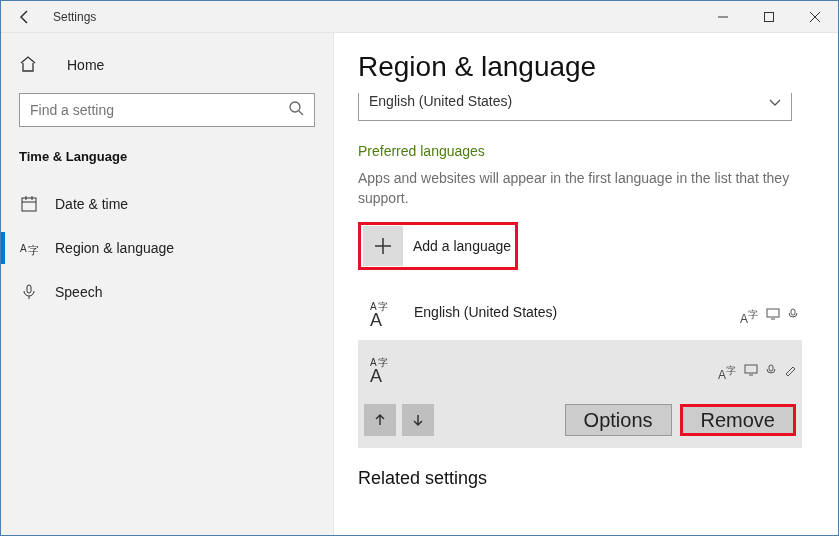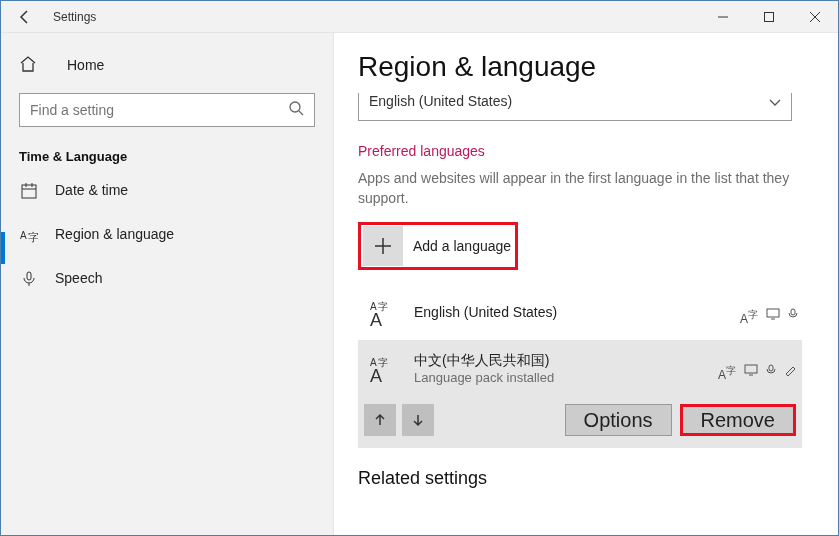--- a/index.html
+++ b/index.html
@@ -10,28 +10,28 @@
   .winctrl { position: absolute; right: 0; top: 0; display: flex; }
   .winctrl div { width: 46px; height: 32px; display: flex; align-items: center; justify-content: center; }
   .main { display: flex; height: calc(100% - 32px); }
   .sidebar { width: 333px; background: #f2f2f2; padding: 14px 18px; border-right: 1px solid #e6e6e6; }
   .home { display: flex; align-items: center; gap: 28px; height: 36px; margin-bottom: 10px; cursor: default; }
   .home-icon { width: 20px; }
   .home span { font-size: 14px; color: #222; }
   .search { display: flex; align-items: center; border: 1px solid #999; background: #fff; height: 34px; padding: 0 10px; margin-bottom: 22px; }
   .search input { border: none; outline: none; flex: 1; font-size: 14px; color: #666; background: transparent; }
   .section-title { font-size: 13px; font-weight: 600; color: #111; margin-bottom: 18px; }
-  .navitem { display: flex; gap: 16px; height: 44px; font-size: 14px; color: #222; cursor: default; padding-left: 0; position: relative; }
+  .navitem { display: flex; align-items: center; gap: 16px; height: 44px; font-size: 14px; color: #222; cursor: default; padding-left: 0; position: relative; }
   .navitem .nicon { width: 20px; display: flex; justify-content: center; }
   .navitem.active::before { content: ""; position: absolute; left: -18px; top: 6px; bottom: 6px; width: 4px; background: #0078d4; }
   .content { flex: 1; padding: 18px 28px 0 24px; overflow: hidden; }
   .h1 { font-size: 28px; font-weight: 400; color: #111; margin-bottom: 10px; }
   .dropdown { border: 1px solid #999; border-top: none; height: 28px; padding: 0 10px; display: flex; align-items: center; justify-content: space-between; font-size: 14px; color: #333; width: 434px; margin-bottom: 22px; overflow: hidden; }
   .dropdown span { position: relative; top: -6px; }
-  .subh { font-size: 14px; color: #be185d; margin-bottom: 10px; }
+  .subh { font-size: 14px; color: #4d7c0f; margin-bottom: 10px; }
   .desc { font-size: 14px; color: #6e6e6e; margin-bottom: 14px; width: 444px; line-height: 1.4; }
   .addlang { display: flex; align-items: center; width: 160px; height: 48px; border: 3px solid #e81123; padding: 0; cursor: default; margin-bottom: 14px; }
   .plusbox { width: 40px; height: 40px; background: #dcdcdc; display: flex; align-items: center; justify-content: center; margin: 2px 10px 2px 2px; }
   .plusbox svg { stroke: #333; }
   .addlang-label { font-size: 14px; color: #222; }
   .langrow { display: flex; align-items: center; width: 444px; padding: 8px 6px; position: relative; }
   .langicon { width: 40px; height: 40px; display: flex; align-items: center; justify-content: center; margin-right: 10px; }
   .langtext .t1 { font-size: 14px; color: #222; }
   .langtext .t2 { font-size: 13px; color: #6e6e6e; }
   .feats { position: absolute; right: 4px; top: 24px; display: flex; gap: 8px; }
@@ -173,24 +173,20 @@
     </div>
 
     <div class="langrow selected">
       <div class="langicon">
         <svg width="32" height="32" viewBox="0 0 32 32">
             <text x="2" y="14" font-size="10" fill="#333">A</text>
             <text x="10" y="14" font-size="10" fill="#333">字</text>
             <text x="2" y="30" font-size="18" fill="#333">A</text>
           </svg>
       </div>
-      <div class="langtext">
-        <div class="t1">中文(中华人民共和国)</div>
-        <div class="t2">Language pack installed</div>
-      </div>
       <div class="feats">
         <span>A<sup>字</sup></span>
         <span><svg width="14" height="12" viewBox="0 0 14 12">
               <rect x="1" y="1" width="12" height="8" stroke="#555" fill="none"></rect>
               <line x1="5" y1="11" x2="9" y2="11" stroke="#555"></line>
             </svg></span>
         <span><svg width="10" height="12" viewBox="0 0 10 12">
               <rect x="3" y="1" width="4" height="6" rx="2" stroke="#555" fill="none"></rect>
               <path d="M1 5 a4 4 0 0 0 8 0" stroke="#555" fill="none"></path>
             </svg></span>

